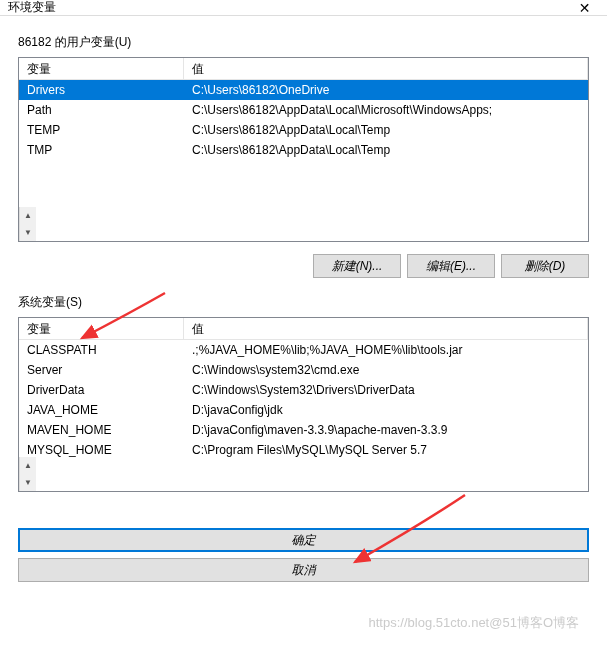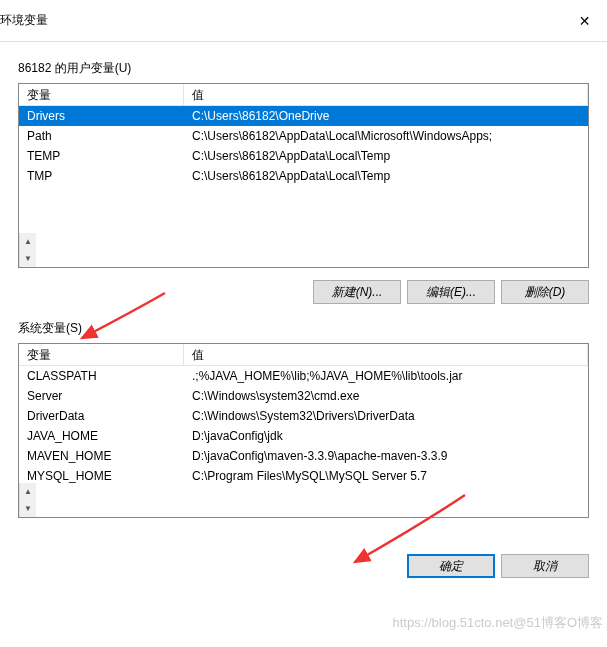--- a/index.html
+++ b/index.html
@@ -13,21 +13,22 @@
       background: #fff;
       width: 607px;
       height: 647px;
       overflow: hidden;
       position: relative;
     }
     .titlebar {
       display: flex;
       justify-content: space-between;
       align-items: center;
-      height: 42px;
+      height: 16px;
+      padding-left: 8px;
       border-bottom: 1px solid #ddd;
     }
     .titlebar-title {
       font-size: 12px;
     }
     .close-btn {
       width: 45px;
       height: 30px;
       display: flex;
       align-items: center;
@@ -134,32 +135,33 @@
       font-size: 12px;
       font-family: inherit;
       cursor: pointer;
       font-style: italic;
     }
     .footer-row {
       display: flex;
       justify-content: flex-end;
       gap: 6px;
       padding: 8px 18px 14px 18px;
+      flex-direction: column;
     }
     .btn.primary {
       border: 2px solid #0078d7;
       background: #e1e1e1;
     }
     .arrow {
       position: absolute;
       pointer-events: none;
     }
     .watermark {
       position: absolute;
-      right: 4px;
+      right: 28px;
       bottom: 15px;
       font-size: 13px;
       color: rgba(150,150,150,0.5);
       pointer-events: none;
     }
   </style>
 </head>
 <body>
 
 <div class="titlebar">

